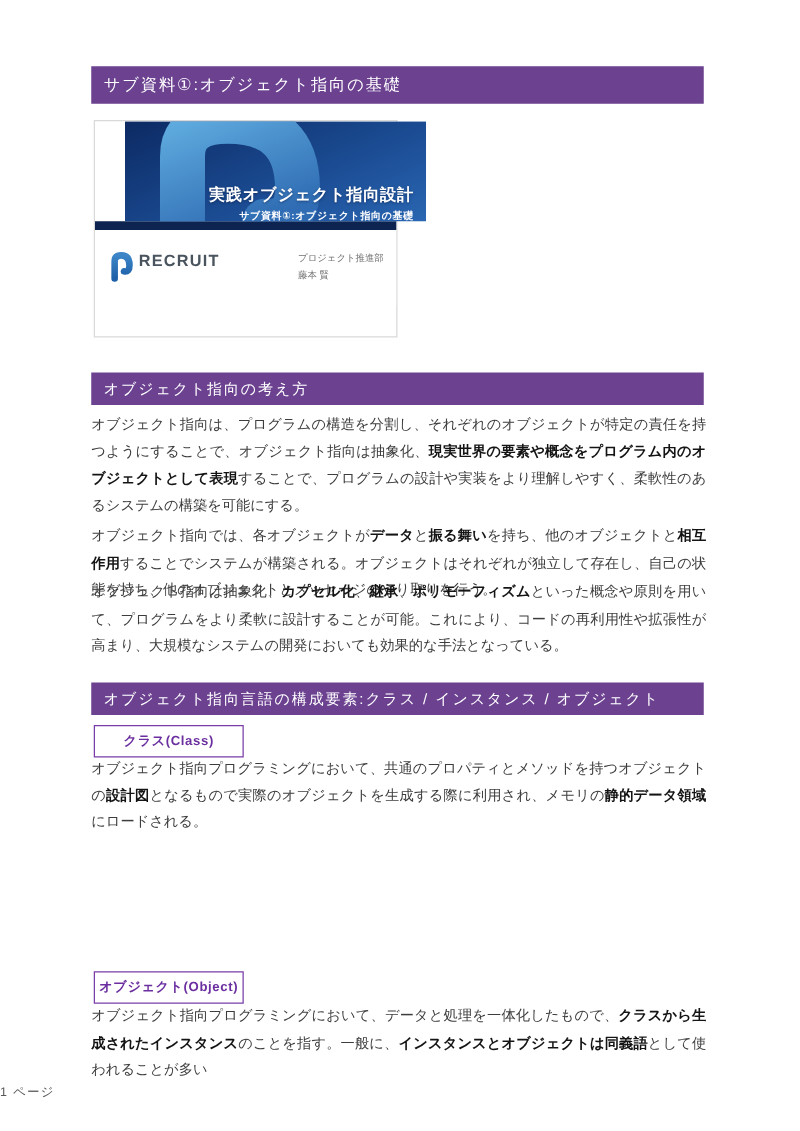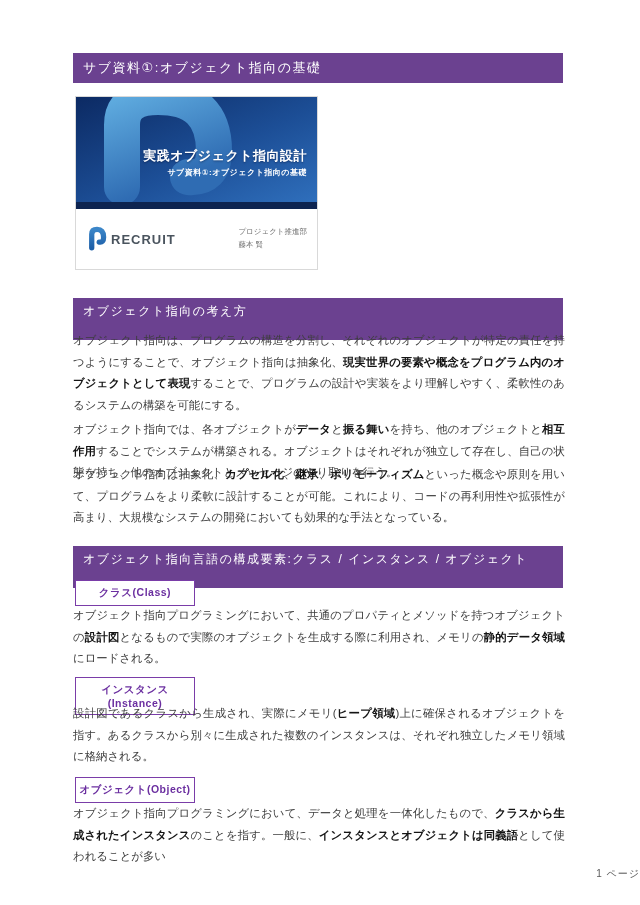--- a/index.html
+++ b/index.html
@@ -14,50 +14,50 @@
   
   .bar {
     position:absolute; left:73px; width:490px;
     box-sizing:border-box;
     background:#6B4190;
     color:#ffffff;
     padding:0 10px;
     letter-spacing:1.5px;
   }
   .title-bar { top:53px; height:30px; line-height:30px; font-size:13px; }
-  .section-bar { height:42px; line-height:26px; font-size:12px; }
+  .section-bar { height:26px; line-height:26px; font-size:12px; }
   .section-bar.s1 { top:298px; }
   .section-bar.s2 { top:546px; }
 
   
   .slide {
     position:absolute; left:75px; top:96px;
     width:243px; height:174px;
     border:1px solid #d9d9d9; box-sizing:border-box;
     background:#ffffff;
   }
-  .slide-blue { position:relative; width:100%; height:105px; overflow:hidden; }
+  .slide-blue { position:relative; width:100%; height:80px; overflow:hidden;margin-left:24px; }
   .slide-blue svg { position:absolute; left:0; top:0; }
   .slide-title {
     position:absolute; right:10px; top:50px;
     color:#ffffff; font-weight:bold; font-size:13px; letter-spacing:0.5px;
     text-shadow:0 1px 2px rgba(0,0,30,.4);
   }
   .slide-subtitle {
     position:absolute; right:10px; top:70px;
     color:#ffffff; font-weight:bold; font-size:8px; letter-spacing:0.5px;
   }
   .slide-band { width:100%; height:7px; background:#0d2450; }
   .slide-white {
     position:relative; width:100%; height:60px;
     display:flex; align-items:center; justify-content:space-between;
     box-sizing:border-box; padding:0 10px;
     background:#ffffff;
   }
-  .brand { display:flex; align-items:center; gap:3px; }
+  .brand { display:flex; align-items:flex-start; gap:3px; }
   .brand-text { font-size:13px; font-weight:bold; color:#4a545e; letter-spacing:1px; }
   .credits { text-align:left; font-size:7.5px; color:#707070; line-height:1.7; }
 
   
   .para {
     position:absolute; left:73px; width:492px;
     font-size:11.4px; line-height:21.5px;
     color:#3d3d3d; text-align:justify;
   }
   .para b { color:#141414; }
@@ -71,21 +71,21 @@
     border:1px solid #7A3DA8;
     color:#6B2FA0; font-weight:bold;
     font-size:10.5px; text-align:center;
     padding:5px 2px; letter-spacing:0.5px;
     background:#ffffff;
   }
   .b1 { top:580px; } .b2 { top:677px; } .b3 { top:777px;text-align:center; }
 
   .page-footer {
     position:absolute; left:0; top:867px; width:640px;
-    text-align:right; font-size:10px; color:#595959; letter-spacing:1px;
+    text-align:left; font-size:10px; color:#595959; letter-spacing:1px;
   }
 </style>
 </head>
 <body>
 
 <div class="page">
 
   <div class="bar title-bar">サブ資料①:オブジェクト指向の基礎</div>
 
   <div class="slide">
@@ -133,21 +133,19 @@
 
   <div class="para p1"><span>オブジェクト指向は、プログラムの構造を分割し、それぞれのオブジェクトが特定の責任を持つようにすることで、オブジェクト指向は抽象化、</span><b>現実世界の要素や概念をプログラム内のオブジェクトとして表現</b><span>することで、プログラムの設計や実装をより理解しやすく、柔軟性のあるシステムの構築を可能にする。</span></div>
   <div class="para p2"><span>オブジェクト指向では、各オブジェクトが</span><b>データ</b><span>と</span><b>振る舞い</b><span>を持ち、他のオブジェクトと</span><b>相互作用</b><span>することでシステムが構築される。オブジェクトはそれぞれが独立して存在し、自己の状態を持ち、他のオブジェクトとメッセージのやり取りを行う。</span></div>
   <div class="para p3"><span>オブジェクト指向は抽象化、</span><b>カプセル化</b><span>、</span><b>継承</b><span>、</span><b>ポリモーフィズム</b><span>といった概念や原則を用いて、プログラムをより柔軟に設計することが可能。これにより、コードの再利用性や拡張性が高まり、大規模なシステムの開発においても効果的な手法となっている。</span></div>
 
   <div class="bar section-bar s2">オブジェクト指向言語の構成要素:クラス / インスタンス / オブジェクト</div>
 
   <div class="label-box b1">クラス(Class)</div>
   <div class="para p4"><span>オブジェクト指向プログラミングにおいて、共通のプロパティとメソッドを持つオブジェクトの</span><b>設計図</b><span>となるもので実際のオブジェクトを生成する際に利用され、メモリの</span><b>静的データ領域</b><span>にロードされる。</span></div>
 
-  <div class="label-box b2">インスタンス(Instance)</div>
-  <div class="para p5"><span>設計図であるクラスから生成され、実際にメモリ(</span><b>ヒープ領域</b><span>)上に確保されるオブジェクトを指す。あるクラスから別々に生成された複数のインスタンスは、それぞれ独立したメモリ領域に格納される。</span></div>
 
   <div class="label-box b3">オブジェクト(Object)</div>
   <div class="para p6"><span>オブジェクト指向プログラミングにおいて、データと処理を一体化したもので、</span><b>クラスから生成されたインスタンス</b><span>のことを指す。一般に、</span><b>インスタンスとオブジェクトは同義語</b><span>として使われることが多い</span></div>
 
   <div class="page-footer">1 ページ</div>
 
 </div>
 
 </body></html>

